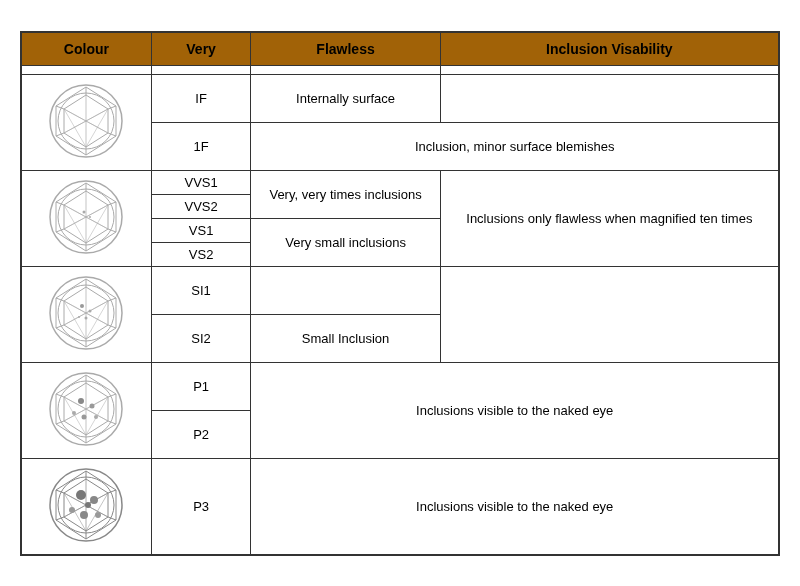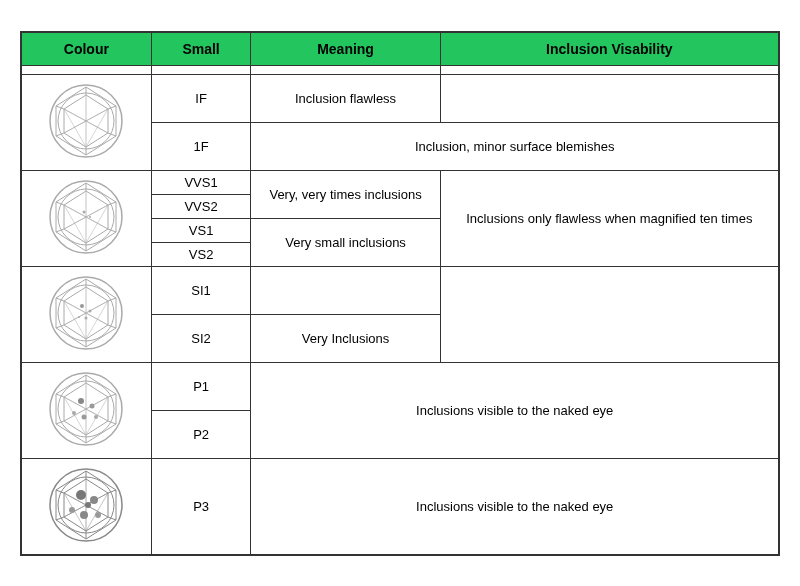--- a/index.html
+++ b/index.html
@@ -23,21 +23,21 @@
       border-collapse: collapse;
     }
     th, td {
       border: 1px solid #333;
       text-align: center;
       vertical-align: middle;
       padding: 4px 6px;
     }
     th {
       font-weight: bold;
-      background: #22c55e;
+      background: #a16207;
       font-size: 14px;
       padding: 8px 6px;
     }
     .col-colour { width: 130px; }
     .col-code { width: 100px; }
     .col-meaning { width: 190px; }
     .col-visibility { width: 340px; margin-left: 37px; }
 
     
     .diamond-cell {
@@ -49,22 +49,22 @@
     }
   </style>
 </head>
 <body>
 
 <div class="table-container">
   <table>
     <thead>
       <tr>
         <th class="col-colour">Colour</th>
-        <th class="col-code">Small</th>
-        <th class="col-meaning">Meaning</th>
+        <th class="col-code">Very</th>
+        <th class="col-meaning">Flawless</th>
         <th class="col-visibility">Inclusion Visability</th>
       </tr>
     </thead>
     <tbody>
 
       <tr>
         <td></td>
         <td></td>
         <td></td>
         <td></td>
@@ -88,21 +88,21 @@
             <line x1="40" y1="14" x2="40" y2="66" stroke="#aaa" stroke-width="0.7"></line>
             <line x1="18" y1="28" x2="62" y2="52" stroke="#aaa" stroke-width="0.7"></line>
             <line x1="62" y1="28" x2="18" y2="52" stroke="#aaa" stroke-width="0.7"></line>
             <line x1="18" y1="28" x2="40" y2="66" stroke="#aaa" stroke-width="0.5"></line>
             <line x1="62" y1="28" x2="40" y2="66" stroke="#aaa" stroke-width="0.5"></line>
             <line x1="18" y1="52" x2="62" y2="28" stroke="#aaa" stroke-width="0.5"></line>
             <line x1="62" y1="52" x2="18" y2="28" stroke="#aaa" stroke-width="0.5"></line>
           </svg>
         </td>
         <td>IF</td>
-        <td>Inclusion flawless</td>
+        <td>Internally surface</td>
         <td></td>
       </tr>
 
       <tr>
         <td>1F</td>
         <td colspan="2">Inclusion, minor surface blemishes</td>
       </tr>
 
       <tr>
         <td rowspan="4" class="diamond-cell">
@@ -174,21 +174,21 @@
             <circle cx="33" cy="44" r="1" fill="#aaa" stroke="none"></circle>
           </svg>
         </td>
         <td>SI1</td>
         <td></td>
         <td rowspan="2"></td>
       </tr>
 
       <tr>
         <td>SI2</td>
-        <td>Very Inclusions</td>
+        <td>Small Inclusion</td>
       </tr>
 
       <tr>
         <td rowspan="2" class="diamond-cell">
           <svg class="diamond" viewBox="0 0 80 80">
             <circle cx="40" cy="40" r="36" fill="none" stroke="#aaa" stroke-width="1.5"></circle>
             <circle cx="40" cy="40" r="28" fill="none" stroke="#aaa" stroke-width="1"></circle>
             <polygon points="40,6 70,25 70,55 40,74 10,55 10,25" fill="none" stroke="#aaa" stroke-width="1"></polygon>
             <polygon points="40,14 62,28 62,52 40,66 18,52 18,28" fill="none" stroke="#aaa" stroke-width="1"></polygon>
             <line x1="40" y1="6" x2="40" y2="14" stroke="#aaa" stroke-width="1"></line>

